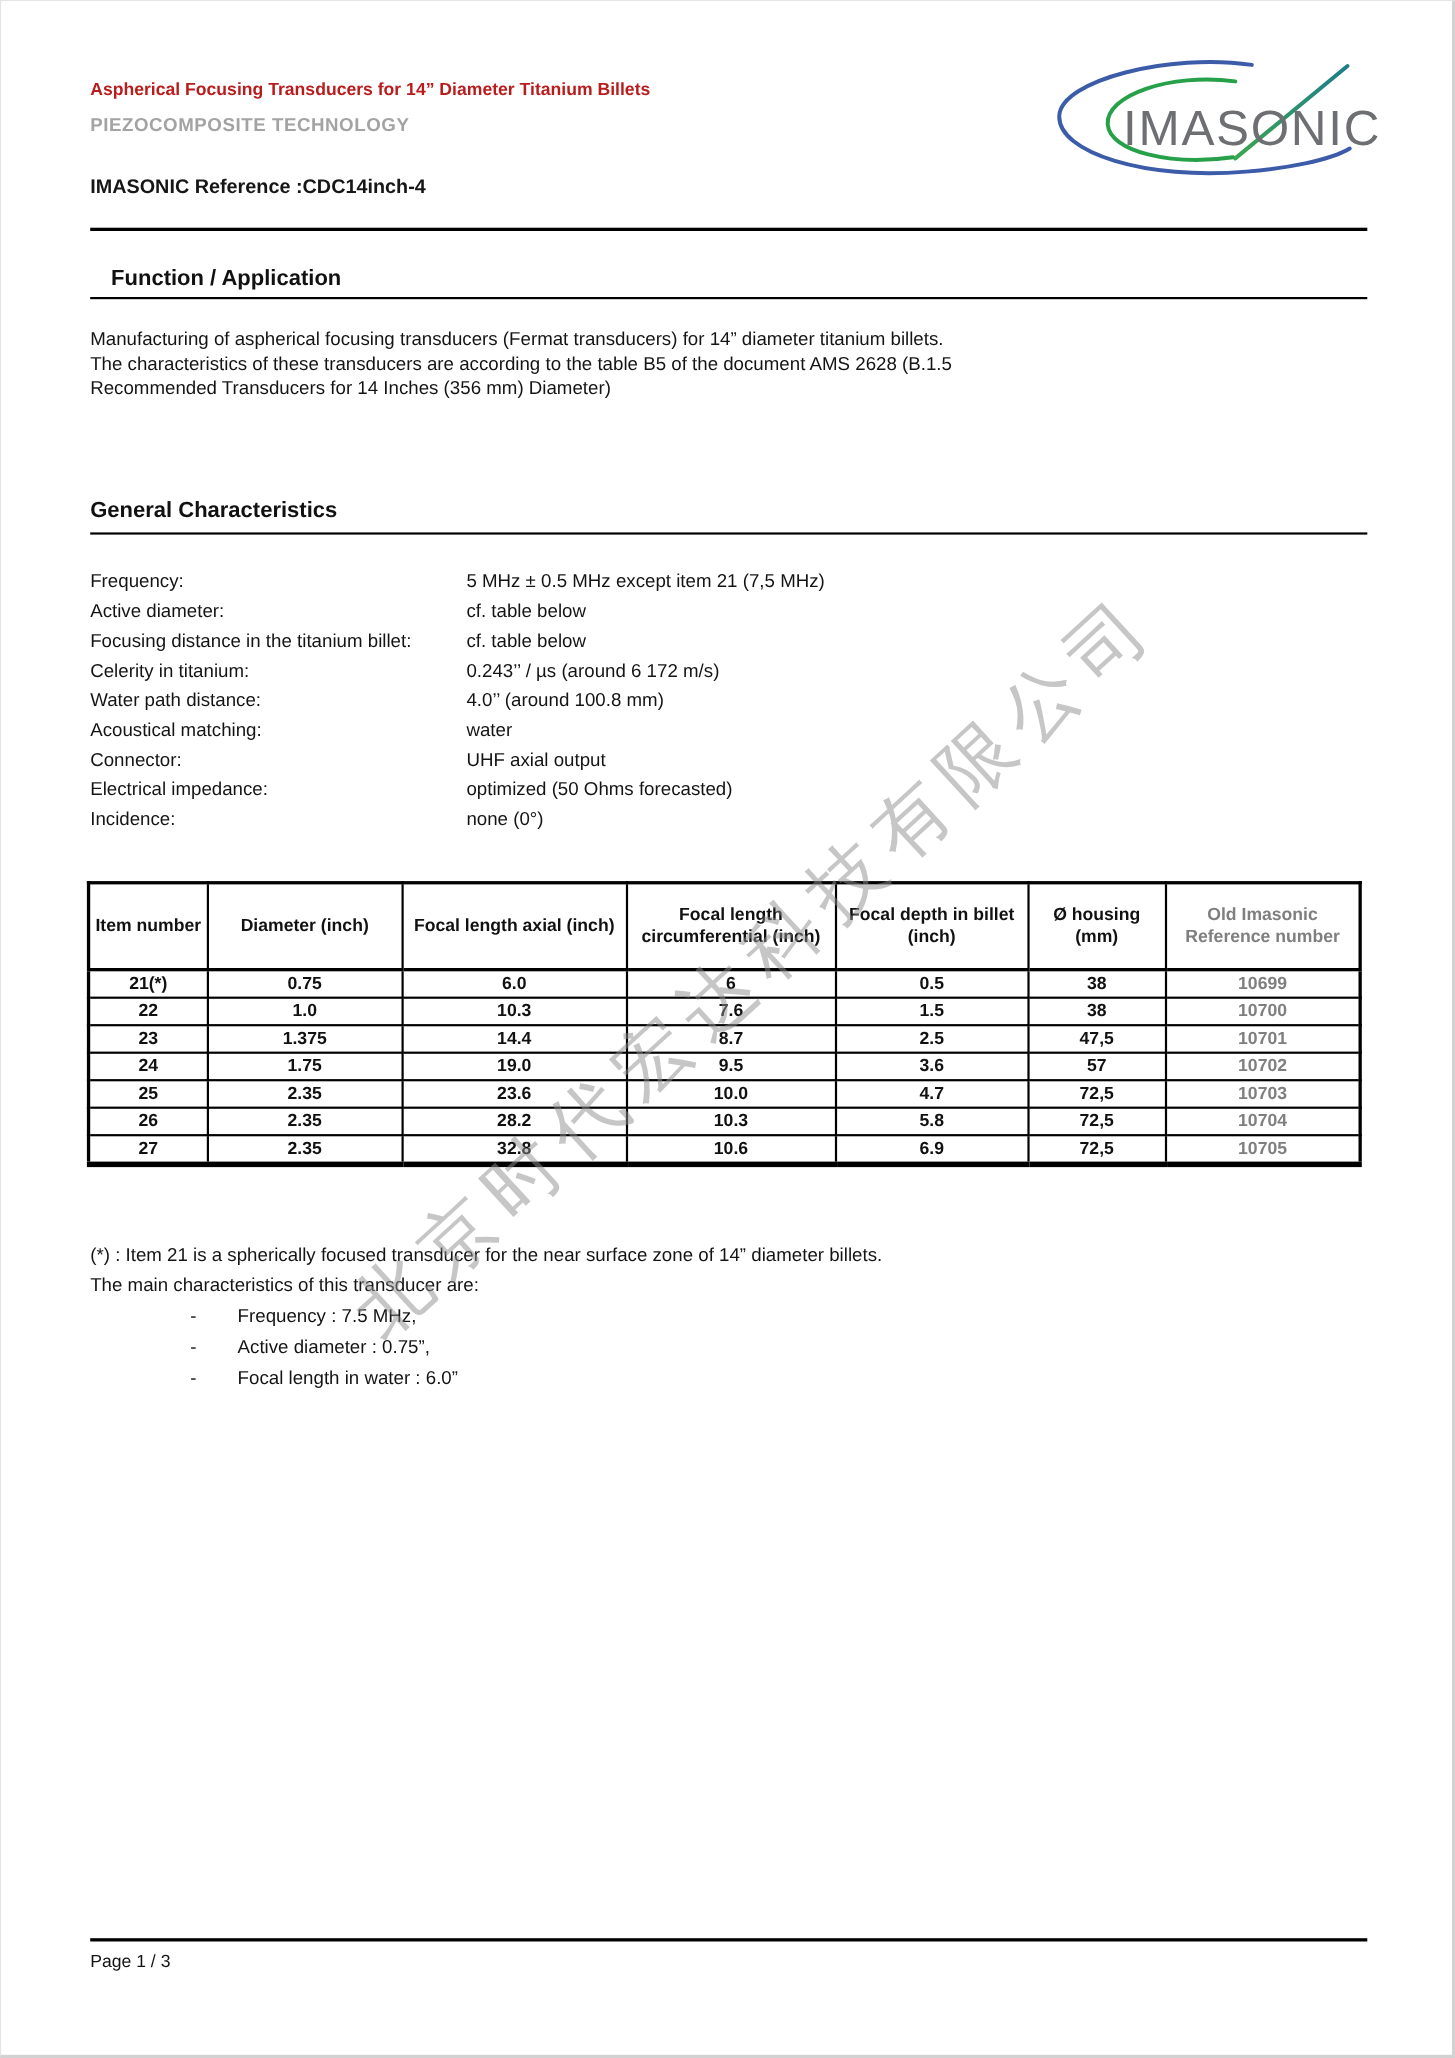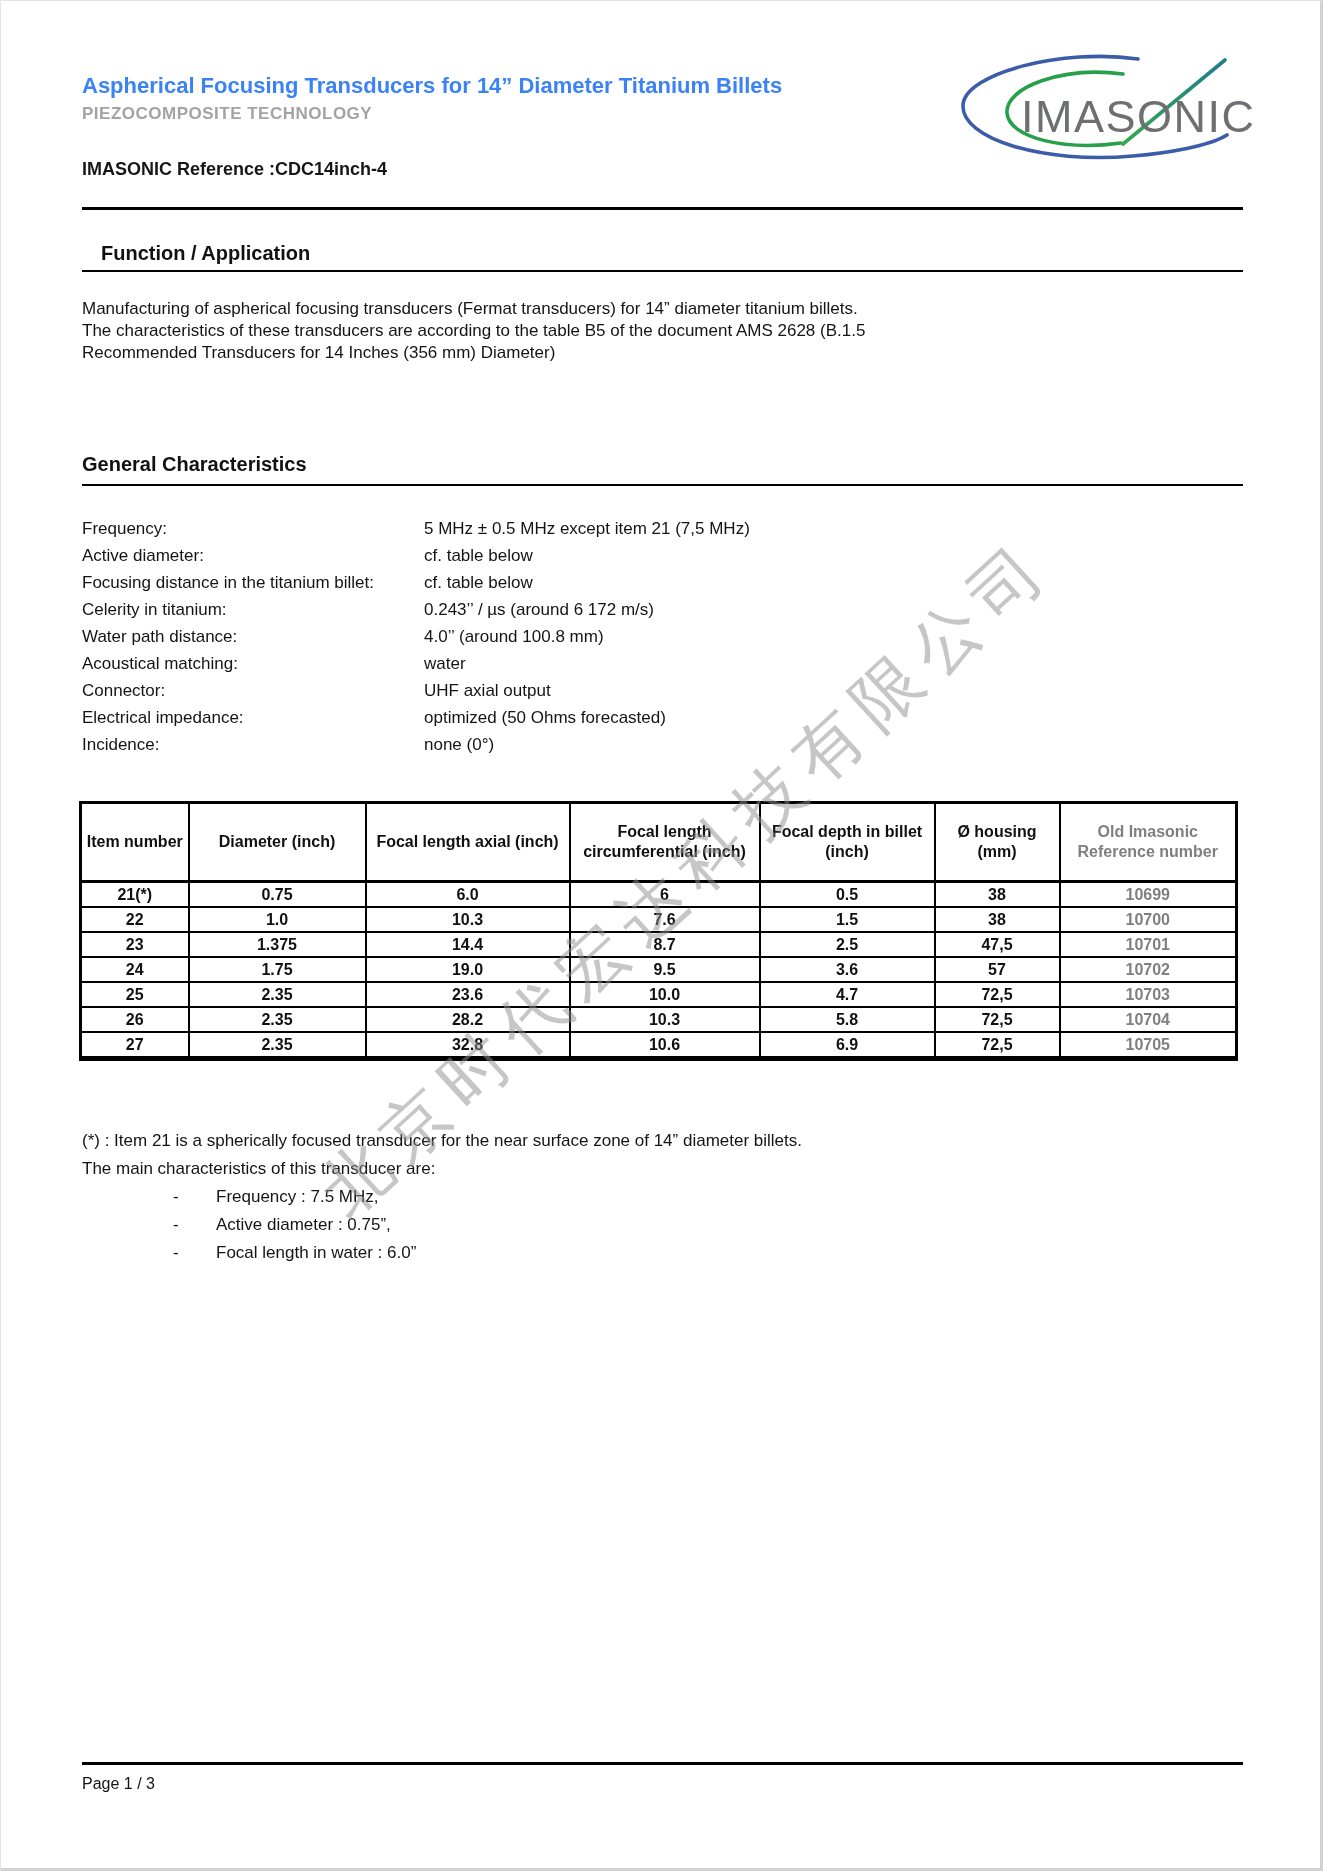--- a/index.html
+++ b/index.html
@@ -9,21 +9,21 @@
     box-sizing:border-box;
     background:#ffffff;
     font-family:"Liberation Sans","DejaVu Sans",sans-serif;
     color:#1a1a1a;
     overflow:hidden;
     border:1px solid #e4e4e4;
     border-right:3px solid #d2d2d2;
     border-bottom:3px solid #d2d2d2;
   }
   
-  .doc-title{position:absolute;left:81px;top:72px;width:900px;font-size:22px;font-weight:bold;color:#3b82f6;}
+  .doc-title{position:absolute;left:81px;top:72px;width:900px;font-size:16px;font-weight:bold;color:#b91c1c;}
   .doc-subtitle{position:absolute;left:81px;top:103px;font-size:17px;font-weight:bold;color:#a3a3a3;letter-spacing:.5px;}
   .doc-reference{position:absolute;left:81px;top:158px;font-size:18px;font-weight:bold;color:#161616;}
   .logo{position:absolute;left:952px;top:46px;width:318px;height:124px;}
   .rule{position:absolute;left:81px;width:1161px;background:#000;}
   .rule-top{top:206px;height:3px;}
   
   .h2{position:absolute;left:81px;font-size:20px;font-weight:bold;color:#111;}
   .h2-function{top:241px;margin-left:19px;}
   .h2-general{top:452px;}
   .rule-function{top:269px;height:2px;}

